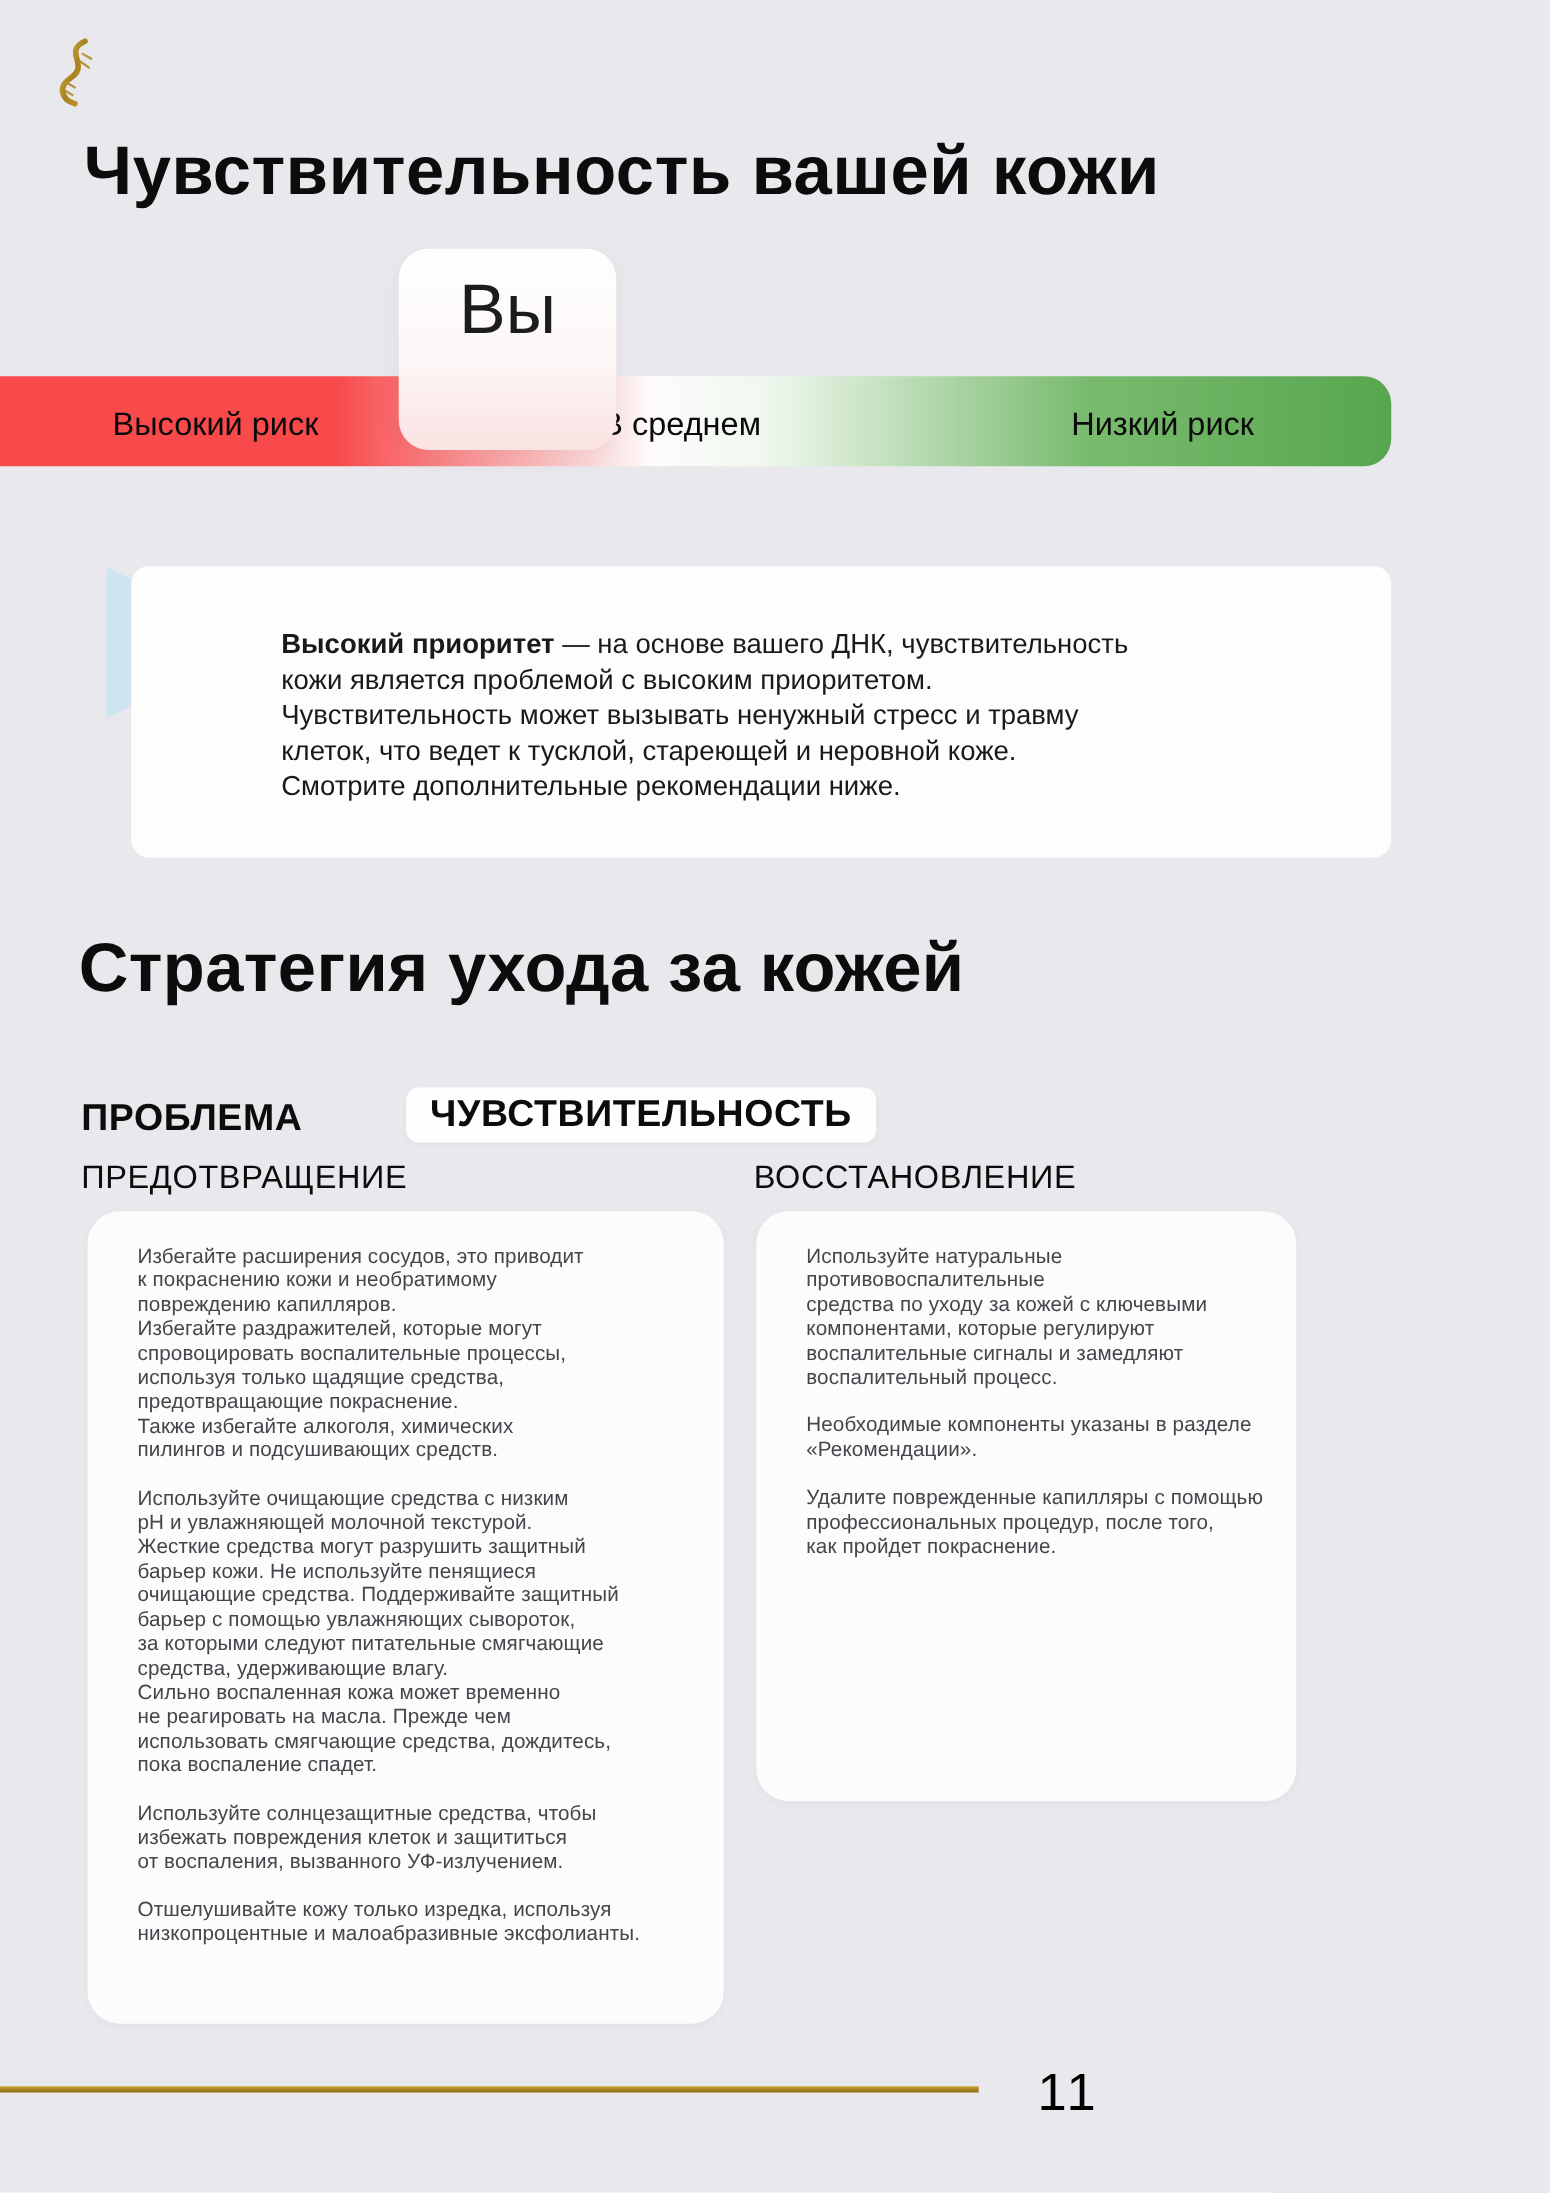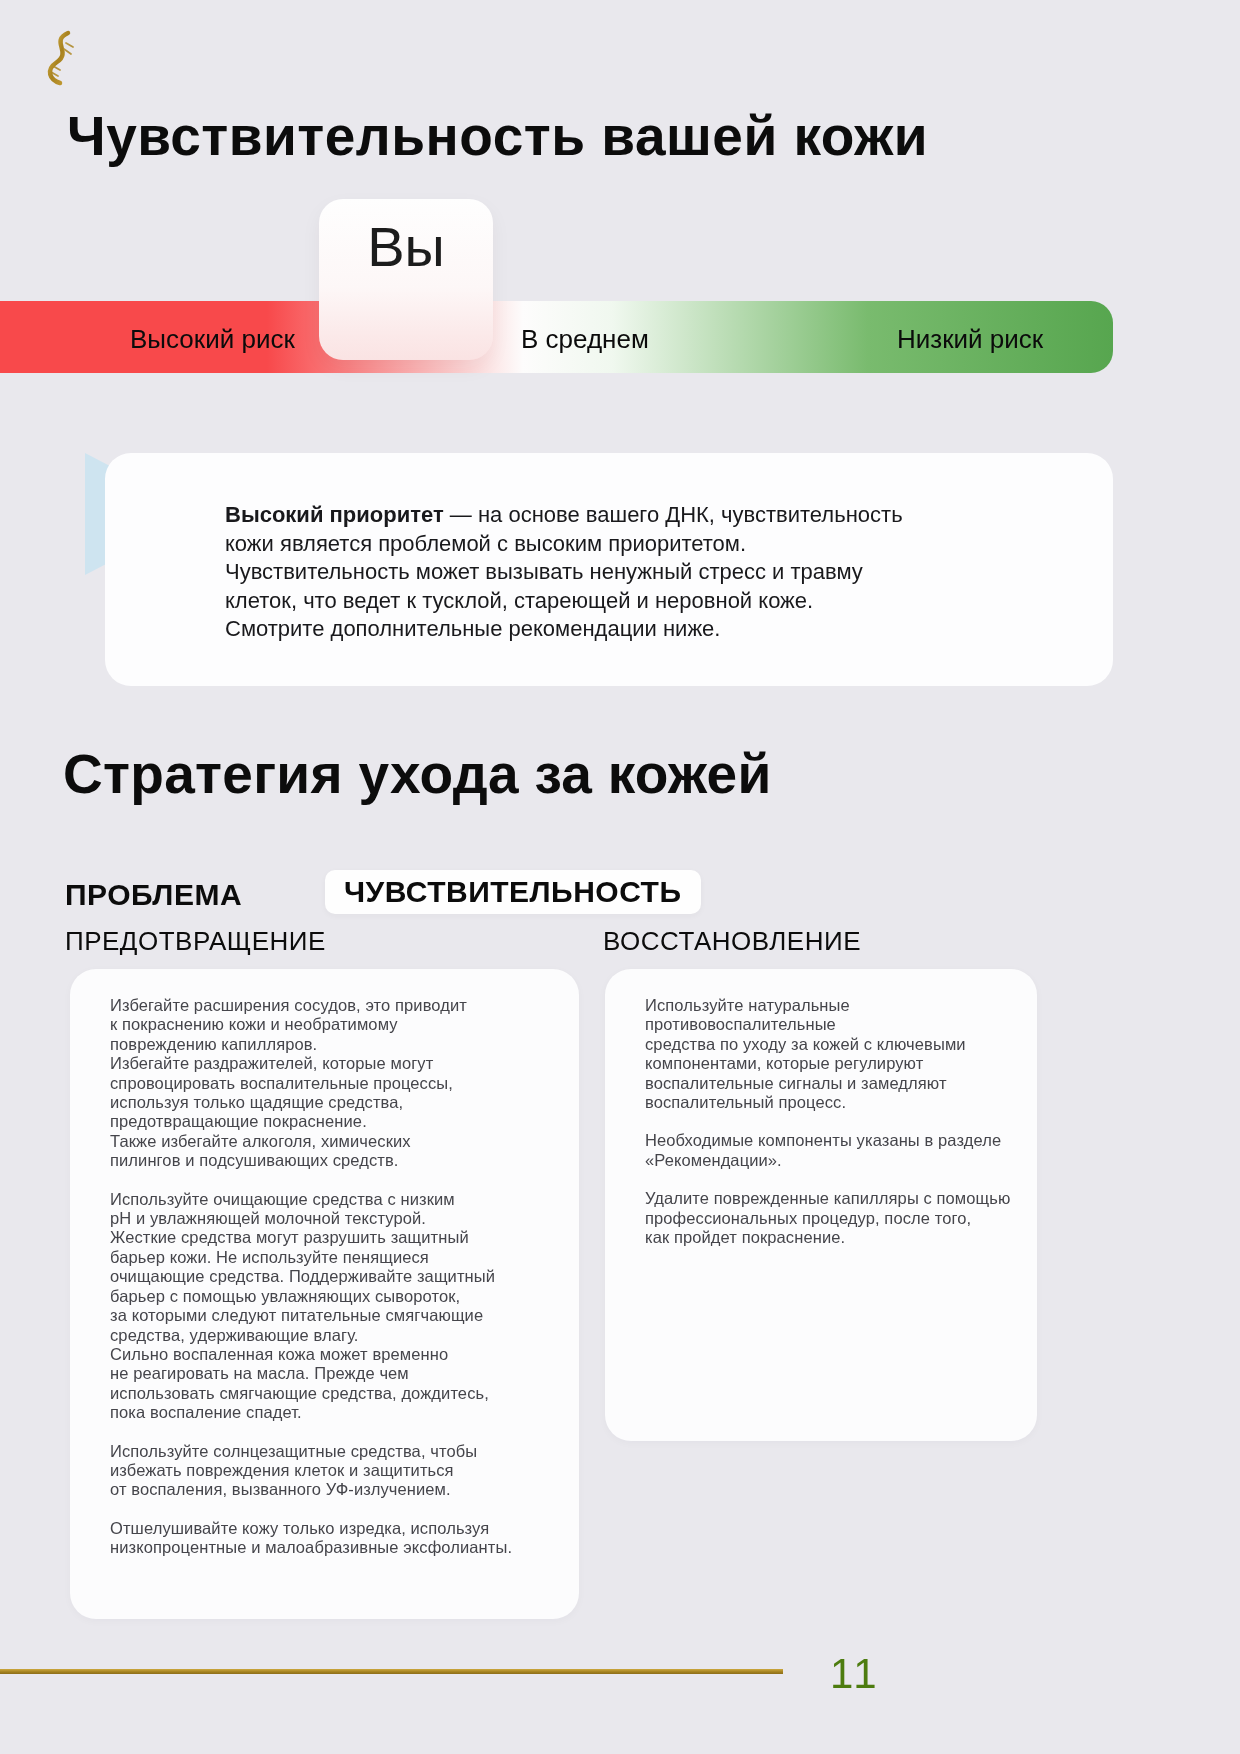--- a/index.html
+++ b/index.html
@@ -27,34 +27,34 @@
     font-size:56px; line-height:1; color:#1c1c1c;
   }
   .risk-bar{
     position:absolute; left:0; top:301px; width:1113px; height:72px;
     border-radius:0 22px 22px 0; z-index:2;
     background:linear-gradient(90deg,
       #f8494b 0%, #f8494b 24%, #fdfcfc 47%, #f0f8ef 55%, #79bb6e 78%, #57a64f 100%);
   }
   .bar-label{
     position:absolute; top:324px; z-index:2;
-    font-size:26px; font-weight:500; color:#0b0b0b; white-space:nowrap;margin-left:40px;
+    font-size:26px; font-weight:500; color:#0b0b0b; white-space:nowrap;
   }
   .bar-label.high{left:90px;}
   .bar-label.mid{left:481px;}
   .bar-label.low{left:857px;}
   
   .callout-arrow{
     position:absolute; left:85px; top:453px; width:117px; height:122px;
     background:#cee4f0; z-index:1;
     clip-path:polygon(0 0, 100% 50%, 0 100%);
   }
   .callout{
     position:absolute; left:105px; top:453px; width:1008px; height:233px;
-    background:#fdfdfe; border-radius:26px; z-index:2;
+    background:#fdfdfe; border-radius:14px; z-index:2;
     box-sizing:border-box; padding:48px 36px 0 120px;
   }
   .callout-text{
     font-size:22px; line-height:28.6px; color:#19191c; white-space:pre-line;
   }
   .callout-text b{font-weight:700;}
   
   .strategy-title{
     position:absolute; left:63px; top:742px;
     font-size:55px; font-weight:800; letter-spacing:.3px; white-space:nowrap;
@@ -85,21 +85,21 @@
   .card.left{left:70px; width:509px; height:650px; padding:27px 18px 0 40px;}
   .card.right{left:605px; width:432px; height:472px; padding:27px 18px 0 40px;}
   .card p{margin:0 0 19px 0; white-space:pre-line;}
   
   .footer-line{
     position:absolute; left:0; top:1669px; width:783px; height:5px;
     background:linear-gradient(180deg,#cda83e 0%,#a2801f 60%,#8d6d1a 100%);
   }
   .page-number{
     position:absolute; left:830px; top:1650px;
-    font-size:42px; letter-spacing:3px; color:#4d7c0f;
+    font-size:42px; letter-spacing:3px; color:#000000;
   }
 </style>
 </head>
 <body>
 
 <div class="page">
 
   <svg class="logo" viewBox="0 0 36 56">
     <defs>
       <linearGradient id="gold" x1="0" y1="0" x2="1" y2="1">

